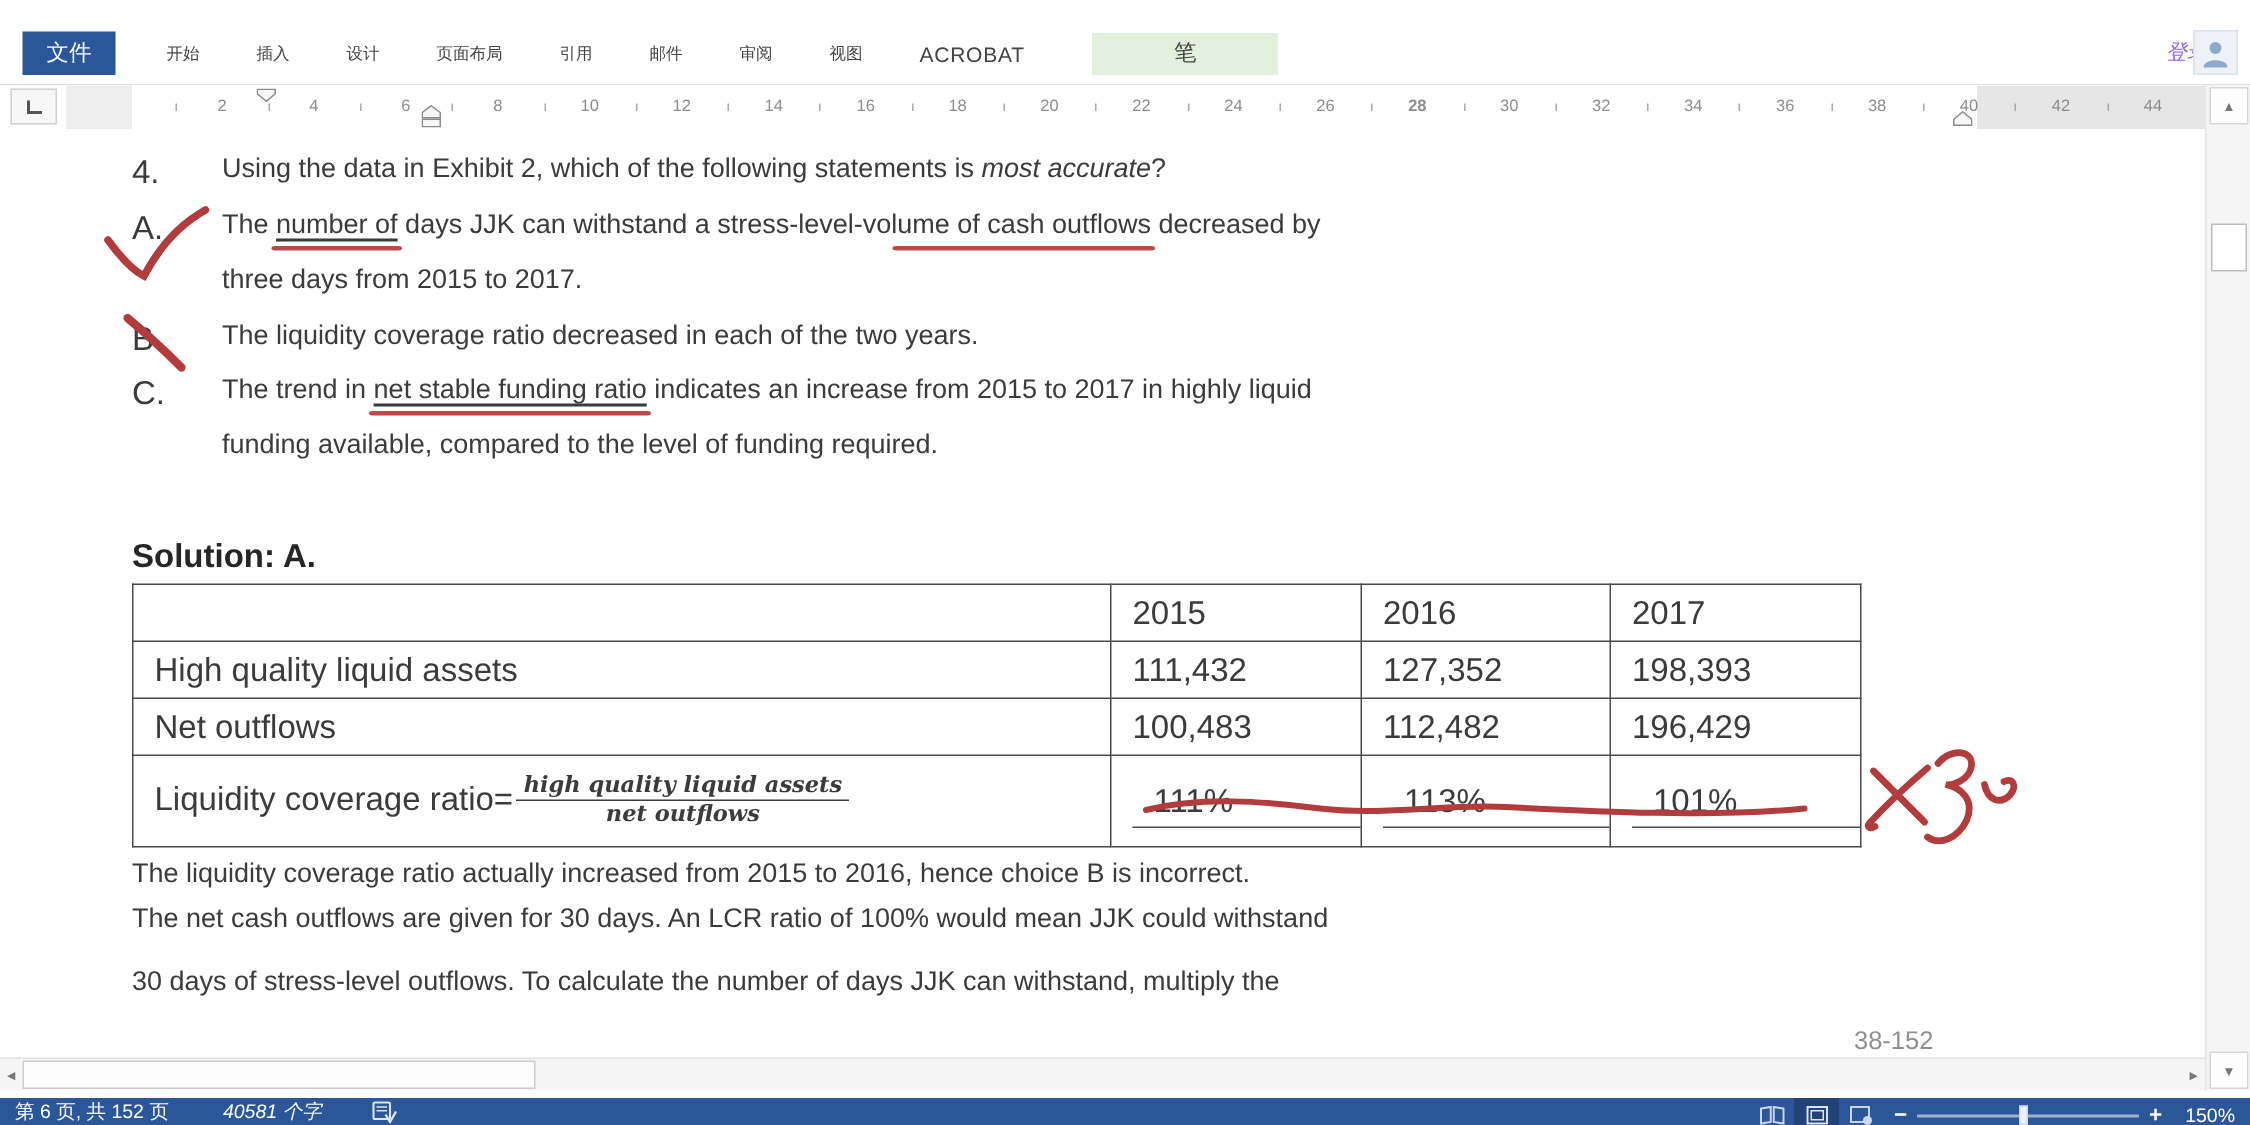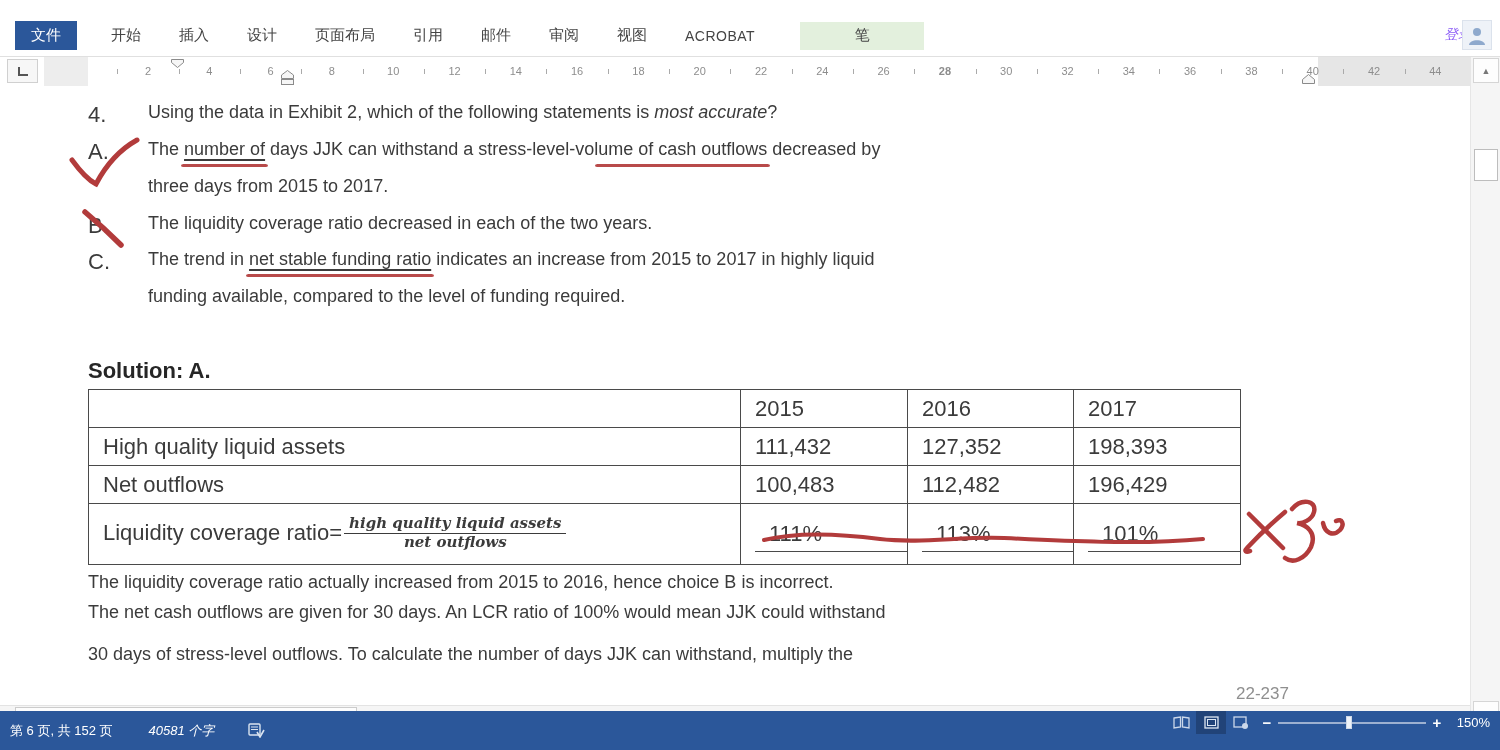--- a/index.html
+++ b/index.html
@@ -6,21 +6,21 @@
   html,body { width:1500px; height:750px; overflow:hidden; background:#fff;
               font-family:"Liberation Sans", sans-serif; }
   .app { position:relative; width:1500px; height:750px; background:#fff; }
 
   
   .ribbon { position:absolute; top:0; left:0; right:0; height:57px; background:#ffffff;
             border-bottom:1px solid #e0e0e0; display:flex; align-items:flex-end; }
   .file-tab { position:absolute; left:15px; top:21px; width:62px; height:29px; background:#2b579a;
               color:#fff; font-size:15px; display:flex; align-items:center; justify-content:center; cursor:pointer; }
   .tabs { position:absolute; left:92px; top:21px; height:29px; display:flex; align-items:center; }
-  .rtab { font-size:15px; color:#444; padding:0 19px; height:29px; display:flex; align-items:center; cursor:pointer; }
+  .rtab { font-size:11px; color:#444; padding:0 19px; height:29px; display:flex; align-items:center; cursor:pointer; }
   .rtab.acrobat { font-size:14px; letter-spacing:.5px; }
   .pen-tab { width:124px; height:28px; background:#e3f0dd; display:flex; align-items:center;
              justify-content:center; font-size:15px; color:#444; margin-left:26px; cursor:pointer; }
   .signin { position:absolute; right:28px; top:26px; font-size:14px; color:#8b5cf6; cursor:pointer;font-style:italic; }
   .avatar-box { position:absolute; right:8px; top:20px; width:30px; height:30px; background:#eef2f8;
                 border:1px solid #dbe2ec; display:flex; align-items:center; justify-content:center; }
 
   
   .ruler-row { position:absolute; top:57px; left:0; right:30px; height:29px; background:#fff; }
   .tab-selector { position:absolute; left:7px; top:2px; width:31px; height:24px; background:#f7f7f7;
@@ -70,21 +70,21 @@
           line-height:1.2; color:#3b3b3b; position:relative; top:-2px; }
   .frac .num { border-bottom:1.5px solid #3b3b3b; padding:0 5px 1px; }
   .frac .den { padding-top:1px; }
 
   .page-footer { position:absolute; left:1236px; top:598px; font-size:17px; color:#8f8f8f; }
 
   
   .pen-overlay { position:absolute; top:0; left:0; width:1500px; height:750px; pointer-events:none; z-index:6; }
 
   
-  .status-bar { position:absolute; left:0; right:0; bottom:0; height:39px; background:#2b579a; color:#fff;
+  .status-bar { position:absolute; left:0; right:0; bottom:0; height:18px; background:#2b579a; color:#fff;
                 font-size:13px; display:flex; align-items:center; }
   .sb-left { display:flex; align-items:center; }
   .sb-item { padding:0 10px; height:23px; display:flex; align-items:center; cursor:pointer; white-space:nowrap; }
   .sb-page { margin-left:0; }
   .sb-words { margin-left:16px;font-style:italic; }
   .sb-proof { margin-left:14px; }
   .sb-right { position:absolute; right:0; top:0; height:23px; display:flex; align-items:center; }
   .view-btn { width:30px; height:23px; display:flex; align-items:center; justify-content:center; cursor:pointer; }
   .view-btn.active { background:rgba(0,0,0,0.22); }
   .zoom-minus, .zoom-plus { width:22px; text-align:center; font-size:15px; font-weight:bold; cursor:pointer; }
@@ -250,21 +250,21 @@
               <div class="split-top">101%</div>
             </td>
       </tr>
     </tbody>
       </table>
 
     <div class="doc-line" style="left:88px; top:486px;">The liquidity coverage ratio actually increased from 2015 to 2016, hence choice B is incorrect.</div>
     <div class="doc-line" style="left:88px; top:516px;">The net cash outflows are given for 30 days. An LCR ratio of 100% would mean JJK could withstand</div>
     <div class="doc-line" style="left:88px; top:558px;">30 days of stress-level outflows. To calculate the number of days JJK can withstand, multiply the</div>
 
-    <div class="page-footer">22-237</div>
+    <div class="page-footer">38-152</div>
   </div>
 
   <svg class="pen-overlay" viewBox="0 0 1500 750">
 
     <path d="M72 160 C80 171 88 180 96 184 C106 165 119 150 137 140" fill="none" stroke="#b23b3b" stroke-width="5" stroke-linecap="round"></path>
 
     <path d="M85 212 C97 222 108 232 121 245" fill="none" stroke="#b23b3b" stroke-width="5.5" stroke-linecap="round"></path>
 
     <path d="M764 540 C800 531 842 534 880 539 C922 544 962 536 1004 538 C1062 541 1142 545 1203 539" fill="none" stroke="#b23b3b" stroke-width="4" stroke-linecap="round"></path>
 

